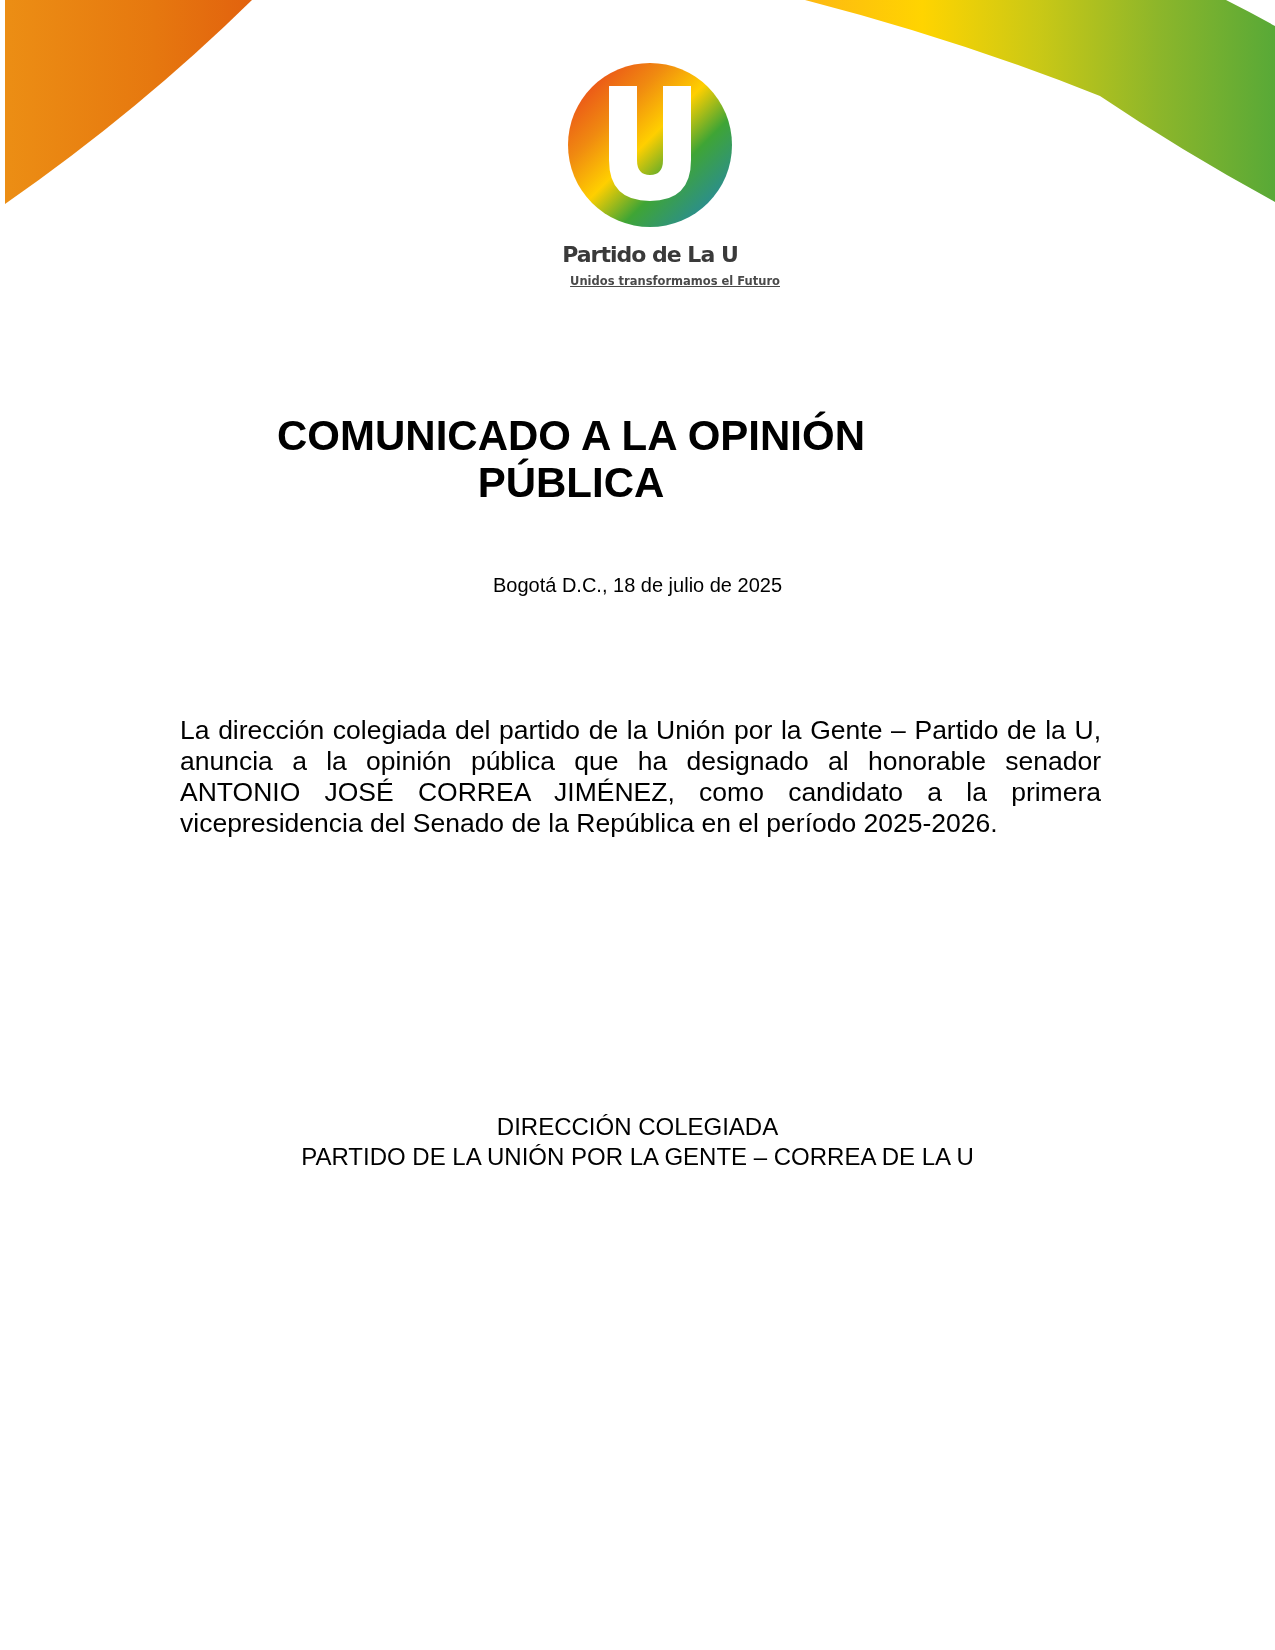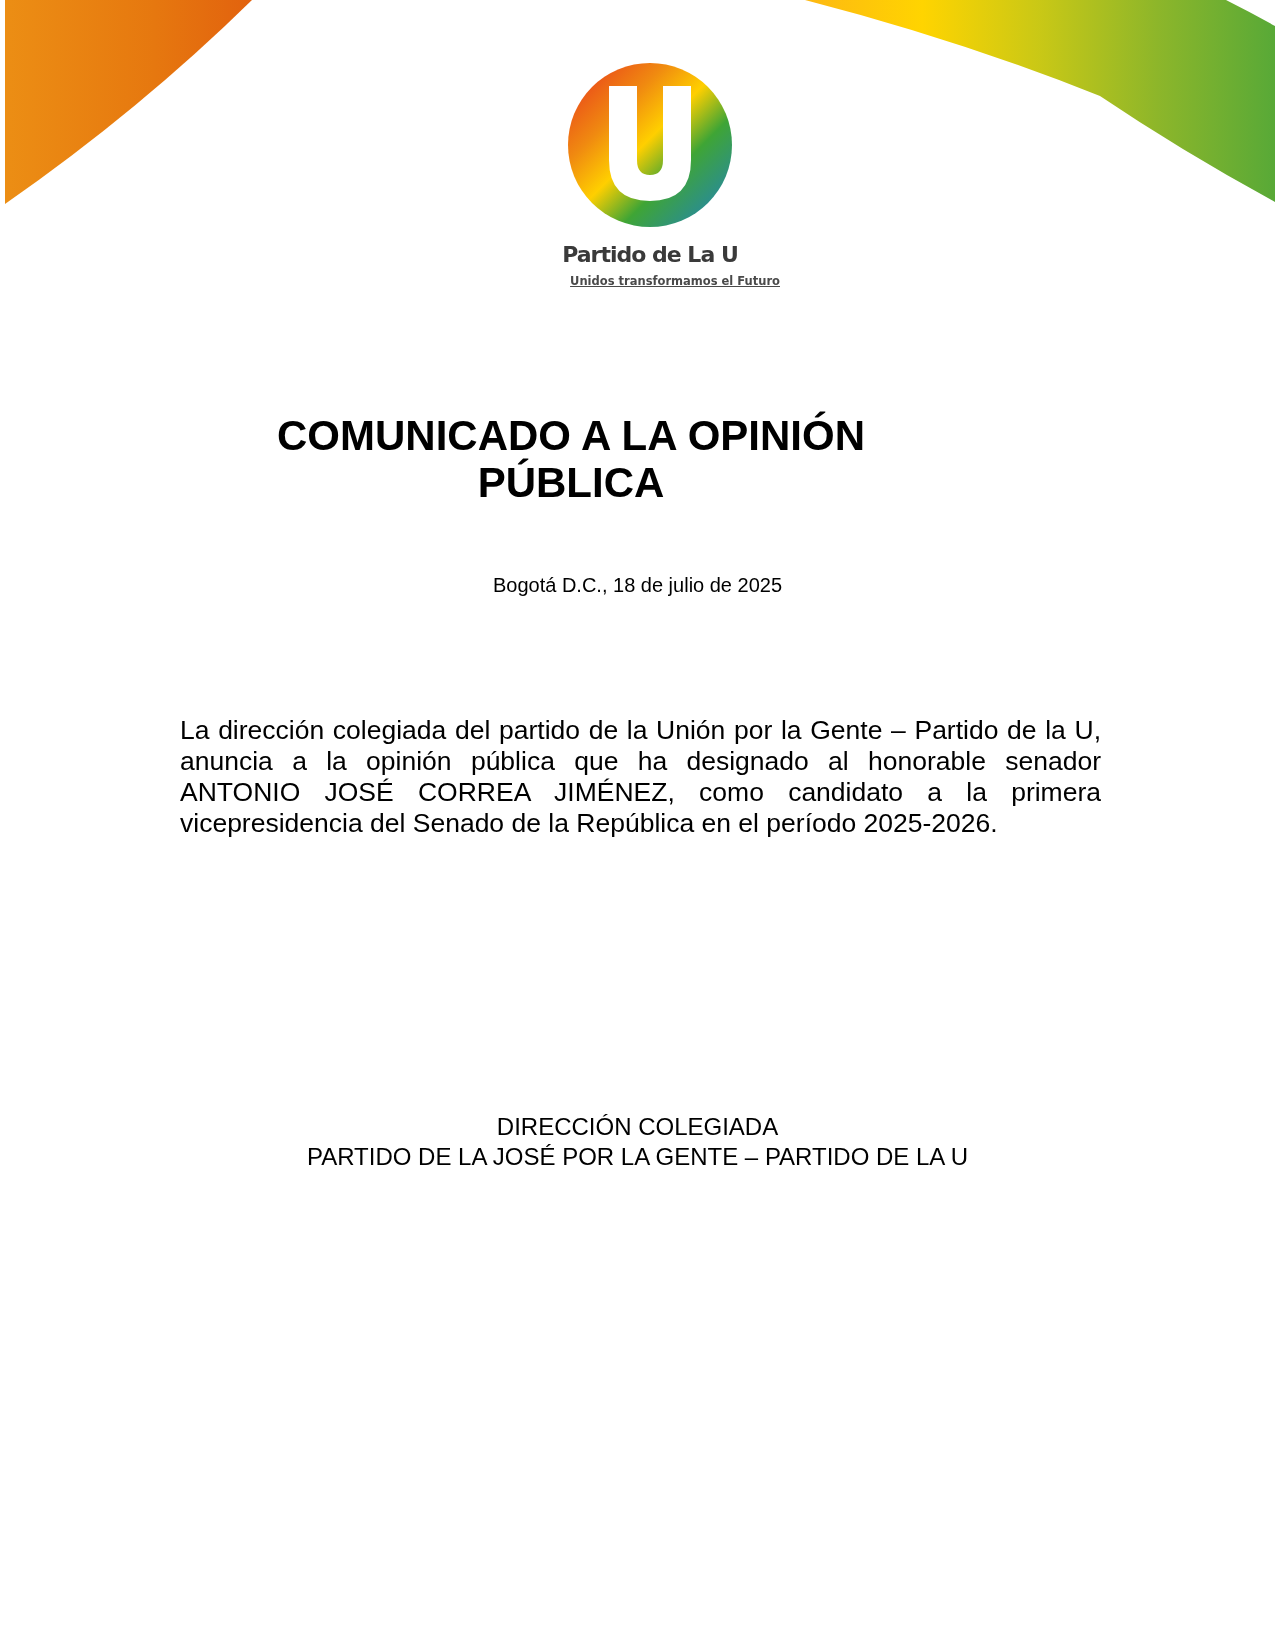--- a/index.html
+++ b/index.html
@@ -159,16 +159,16 @@
     <span>COMUNICADO A LA OPINIÓN</span>
     <span>PÚBLICA</span>
   </h1>
 
   <div class="date">Bogotá D.C., 18 de julio de 2025</div>
 
   <p class="body-text">La dirección colegiada del partido de la Unión por la Gente – Partido de la U, anuncia a la opinión pública que ha designado al honorable senador ANTONIO JOSÉ CORREA JIMÉNEZ, como candidato a la primera vicepresidencia del Senado de la República en el período 2025-2026.</p>
 
   <div class="signature">
     <span>DIRECCIÓN COLEGIADA</span>
-    <span>PARTIDO DE LA JOSÉ POR LA GENTE – PARTIDO DE LA U</span>
+    <span>PARTIDO DE LA UNIÓN POR LA GENTE – CORREA DE LA U</span>
   </div>
 
 </div>
 
 </body></html>

